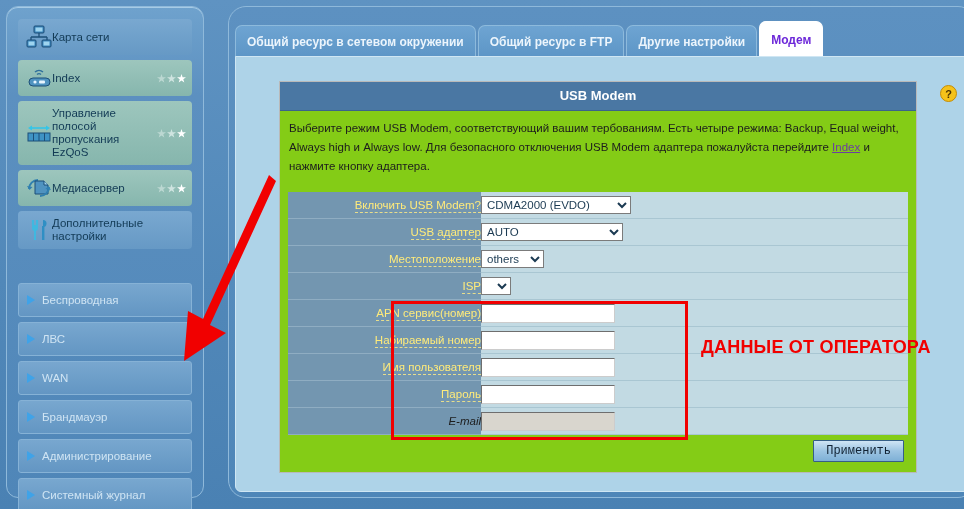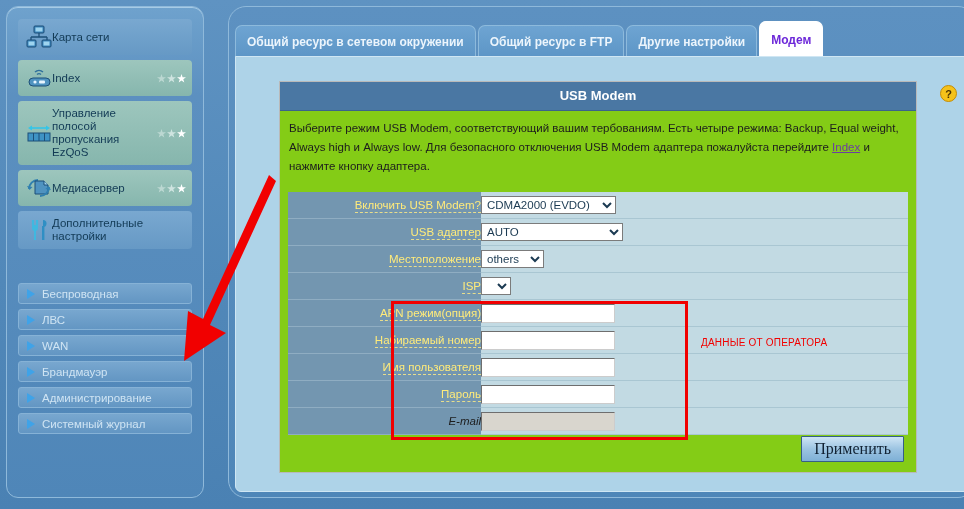--- a/index.html
+++ b/index.html
@@ -34,21 +34,21 @@
   .nav-item .label{flex:1;}
   .stars{display:flex;gap:1px;margin-left:2px;}
   .star{width:9px;height:9px;}
   .star svg{display:block;}
   
   .ico{width:26px;height:24px;flex:0 0 26px;display:block;}
   .ico svg{display:block;}
   
   .nav-bottom{position:absolute;left:11px;top:276px;width:174px;}
   .navbtn{
-    box-sizing:border-box;width:174px;height:21px;margin-bottom:5px;
+    box-sizing:border-box;width:174px;height:34px;margin-bottom:5px;
     display:flex;align-items:center;gap:7px;padding-left:8px;
     border-radius:3px;font-size:11.5px;
     background:linear-gradient(180deg,#78a7cf,#6396c3);
     color:#cfe4f3;border:1px solid #86b2d6;
   }
   .navbtn.active{
     background:linear-gradient(180deg,#eaf3fa,#d3e6f4);
     color:#0d2b44;font-weight:bold;border:1px solid #ffffff;
   }
   .tri{width:0;height:0;border-left:8px solid #3fa3e8;
@@ -118,33 +118,33 @@
   }
   input.t{
     font-family:"Liberation Sans",sans-serif;font-size:11.5px;
     width:128px;height:15px;background:#ffffff;
     border:1px solid #6e6e6e;border-right-color:#cccccc;border-bottom-color:#cccccc;
   }
   input.t[disabled]{background:#d9d6ce;}
   
   #applybar{position:absolute;left:0;bottom:10px;width:636px;text-align:right;}
   #apply{
-    font-family:Liberation Serif, serif;font-size:16px;color:#123;
+    font-family:Liberation Mono, monospace;font-size:12px;color:#123;
     background:linear-gradient(180deg,#cfe5f5 0%,#9cc4e2 50%,#7eb0d6 100%);
     border:1px solid #355f86;padding:3px 12px;margin-right:12px;
     border-radius:1px;
   }
   
   #redbox{
     position:absolute;left:391px;top:301px;width:291px;height:133px;
     border:3px solid #f10000;pointer-events:none;
   }
   #redtext{
     position:absolute;left:701px;top:337px;
-    color:#f10000;font-size:10px;font-weight:normal;
+    color:#f10000;font-size:18px;font-weight:bold;
     letter-spacing:0.2px;white-space:nowrap;
   }
   #arrow{position:absolute;left:170px;top:165px;width:130px;height:210px;pointer-events:none;}
 </style>
 </head>
 <body>
 
 <div id="page">
 
   <div id="sidebar">
@@ -322,21 +322,21 @@
 
         <div id="desc">
           <span>Выберите режим USB Modem, соответствующий вашим тербованиям. Есть четыре режима: Backup, Equal weight, Always high и Always low. Для безопасного отключения USB Modem адаптера пожалуйста перейдите </span><a href="#">Index</a><span> и нажмите кнопку адаптера.</span>
         </div>
 
         <table id="ftable">
           <tbody>
               <tr>
             <td class="lbl"><span>Включить USB Modem?</span></td>
             <td class="val">
-              <select class="w" style="width:135px">
+              <select class="w" style="width:150px">
                 <option>CDMA2000 (EVDO)</option>
               </select>
             </td>
           </tr>
           <tr>
             <td class="lbl"><span>USB адаптер</span></td>
             <td class="val">
               <select class="w" style="width:142px">
                 <option>AUTO</option>
               </select>
@@ -352,21 +352,21 @@
           </tr>
           <tr>
             <td class="lbl"><span>ISP</span></td>
             <td class="val">
               <select class="w" style="width:30px">
                 <option></option>
               </select>
             </td>
           </tr>
           <tr>
-            <td class="lbl"><span>APN режим(опция)</span></td>
+            <td class="lbl"><span>APN сервис(номер)</span></td>
             <td class="val">
               <input class="t" type="text" value="" style="">
             </td>
           </tr>
           <tr>
             <td class="lbl"><span>Набираемый номер</span></td>
             <td class="val">
               <input class="t" type="text" value="" style="">
             </td>
           </tr>

